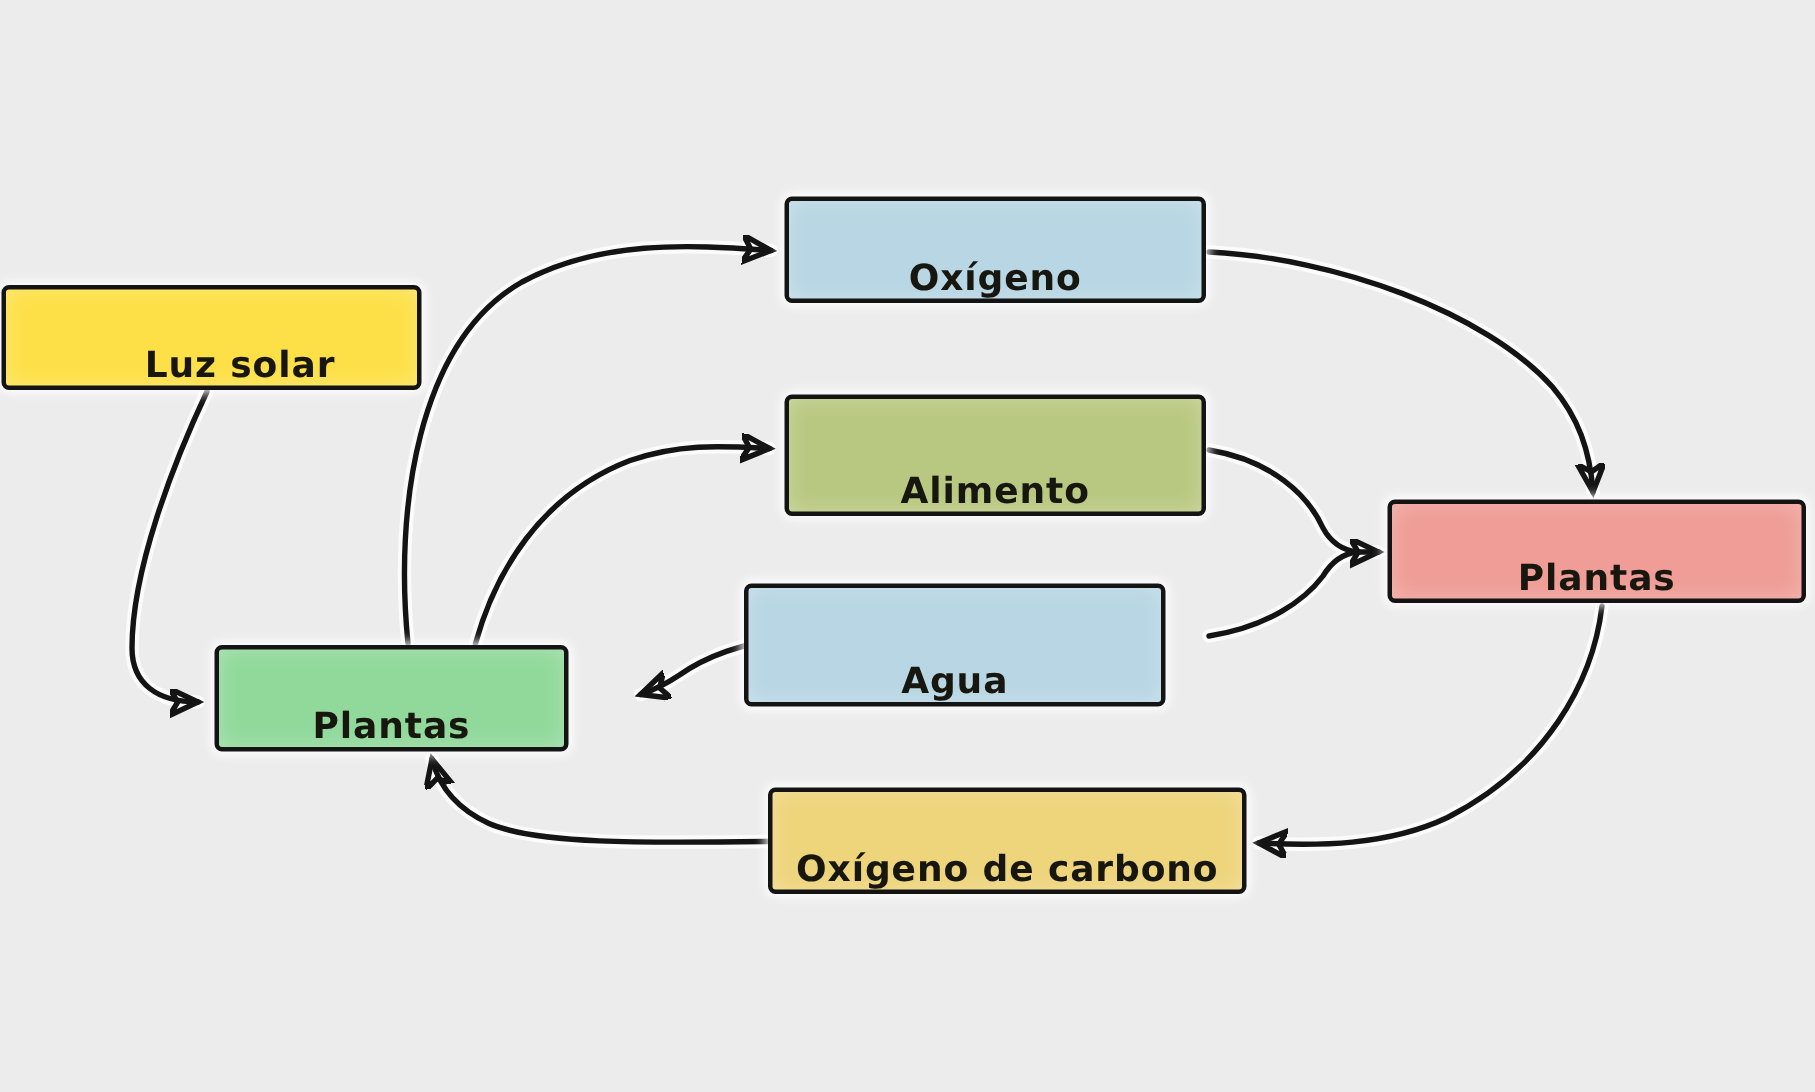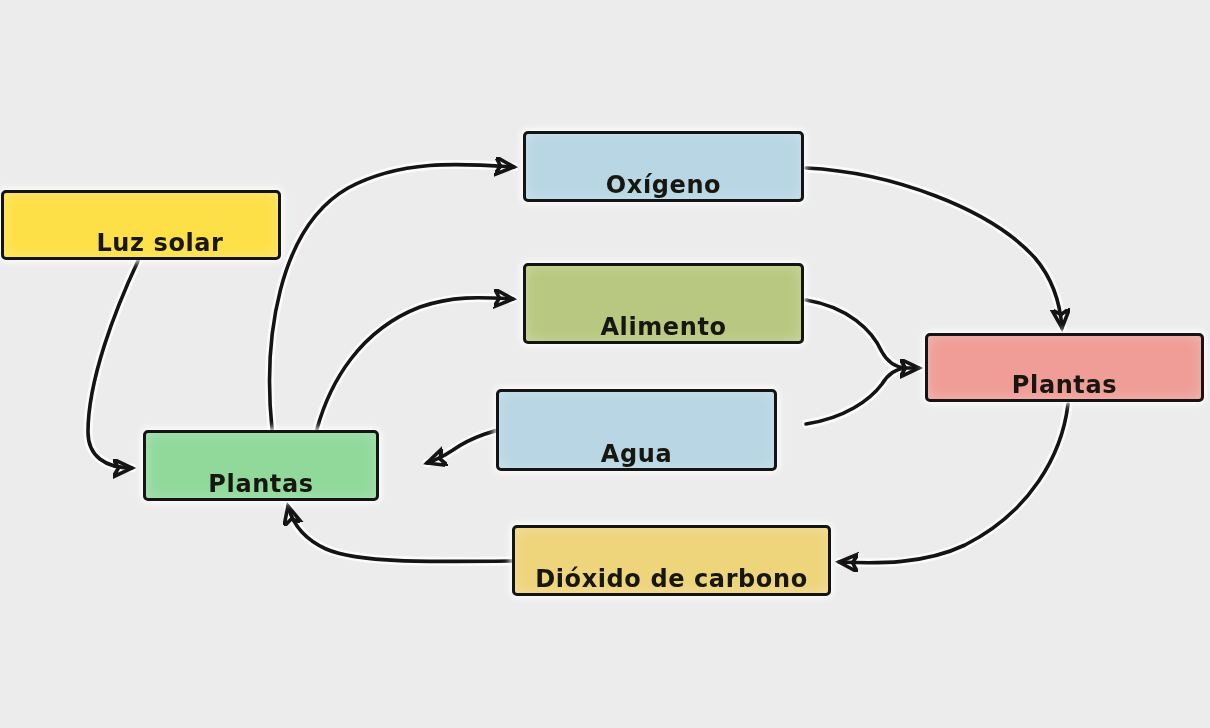--- a/index.html
+++ b/index.html
@@ -102,16 +102,16 @@
 
   <div class="node" id="n-plantas" style="background: rgb(144, 217, 155);">
     <span>Plantas</span>
   </div>
 
   <div class="node" id="n-animales" style="background: rgb(239, 157, 150);">
     <span>Plantas</span>
   </div>
 
   <div class="node" id="n-dioxido" style="background: rgb(238, 212, 123);">
-    <span>Dióxido de carbono</span>
+    <span>Oxígeno de carbono</span>
   </div>
 
 </div>
 
 </body></html>

